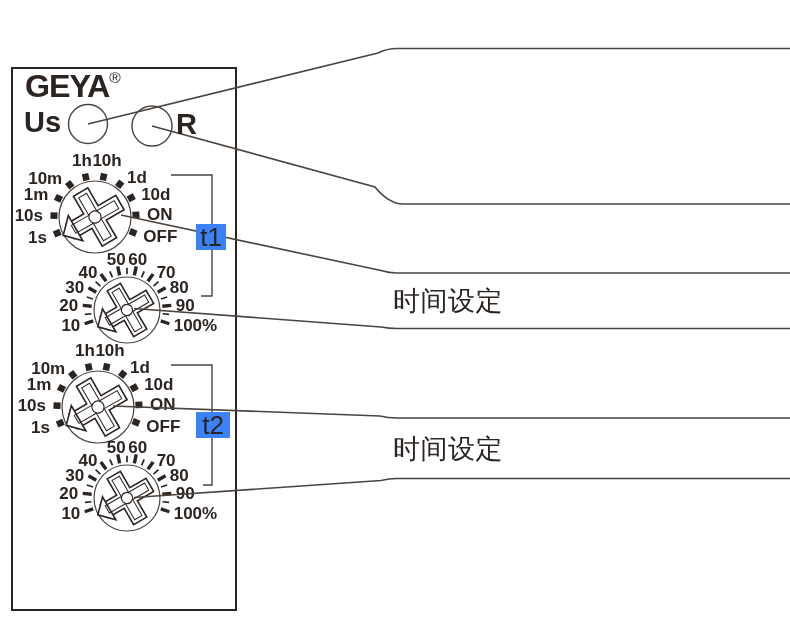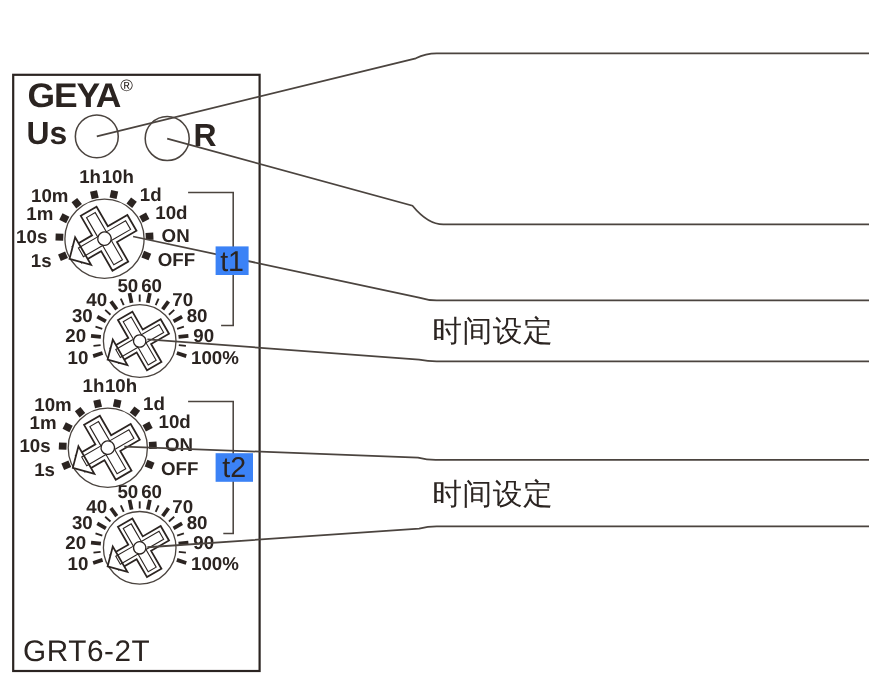--- a/index.html
+++ b/index.html
@@ -291,17 +291,16 @@
       <path d="M 134 308.5 L 381 327 Q 389 328.5 397 328.5 H 790" fill="none" stroke="#4b443f" stroke-width="1.6"></path>
       <path d="M 113 406 L 380 416 Q 388 418 396 418     H 790" fill="none" stroke="#4b443f" stroke-width="1.6"></path>
       <path d="M 134 497.5 L 381 480.5 Q 389 478.5 397 478.5 H 790" fill="none" stroke="#4b443f" stroke-width="1.6"></path>
     </svg>
 
   <div class="abs brand" style="left:25px;top:69px;"><span>GEYA</span><span class="reg">®</span></div>
   <div class="abs us" style="left:24px;top:106px;">Us</div>
   <div class="abs rlabel" style="left:176px;top:108px;">R</div>
   <div class="abs tgroup" style="left:196px;top:224px;width:26px;">t1</div>
   <div class="abs tgroup" style="left:196px;top:412px;width:30px;">t2</div>
-  <div class="abs model" style="left:21px;top:577px;">GRT6-2T</div>
 
   <div class="abs co" style="left:393px;top:285px;">时间设定</div>
   <div class="abs co" style="left:393px;top:433px;">时间设定</div>
 </div>
 
 </body></html>

